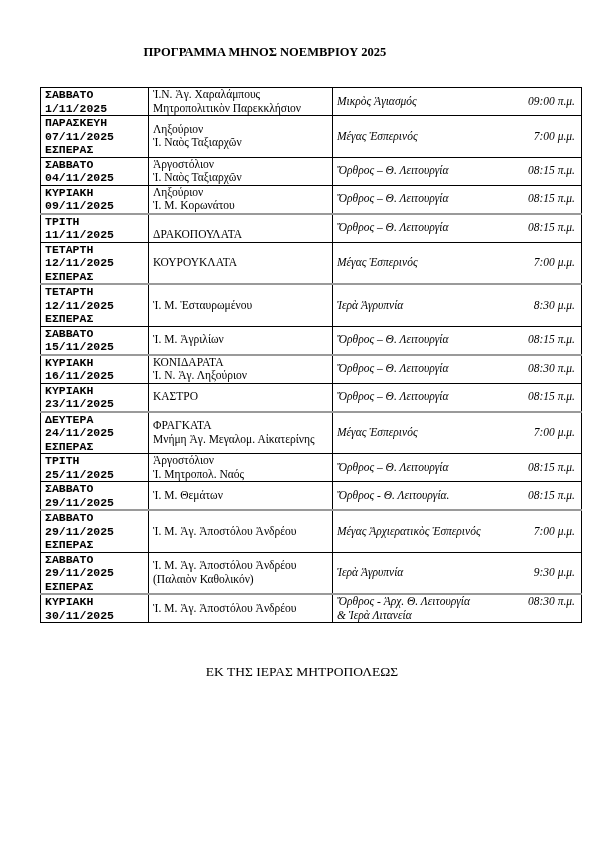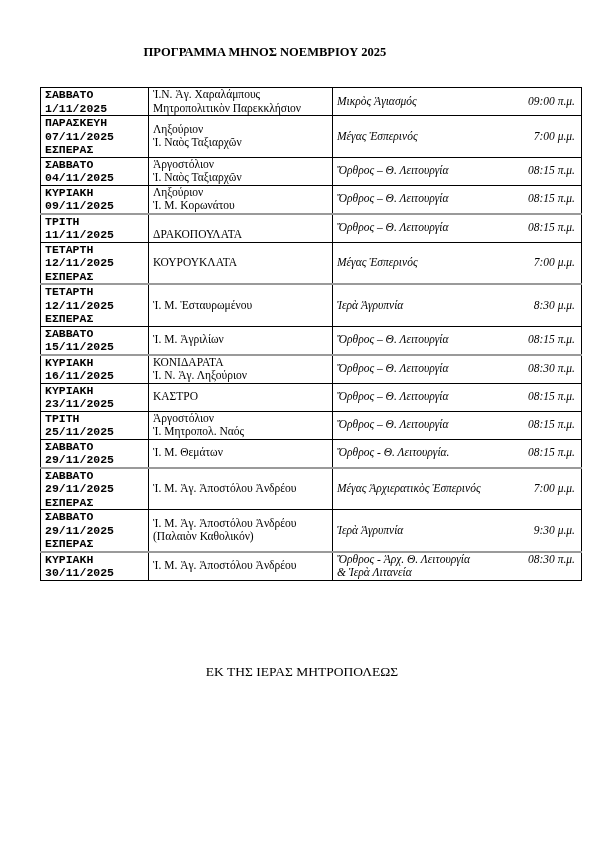--- a/index.html
+++ b/index.html
@@ -219,20 +219,39 @@
         </td>
         <td class="service">
           <div class="service-wrap">
             <div class="service-name">
               <span class="line">Ὄρθρος – Θ. Λειτουργία</span>
             </div>
             <span class="service-time">08:15 π.μ.</span>
           </div>
         </td>
       </tr>
+      <tr class="gray-top">
+        <td class="date">
+          <span class="line">ΔΕΥΤΕΡΑ</span>
+          <span class="line">24/11/2025</span>
+          <span class="line">ΕΣΠΕΡΑΣ</span>
+        </td>
+        <td class="place">
+          <span class="line">ΦΡΑΓΚΑΤΑ</span>
+          <span class="line">Μνήμη Ἁγ. Μεγαλομ. Αἰκατερίνης</span>
+        </td>
+        <td class="service">
+          <div class="service-wrap">
+            <div class="service-name">
+              <span class="line">Μέγας Ἑσπερινός</span>
+            </div>
+            <span class="service-time">7:00 μ.μ.</span>
+          </div>
+        </td>
+      </tr>
       <tr>
         <td class="date">
           <span class="line">ΤΡΙΤΗ</span>
           <span class="line">25/11/2025</span>
         </td>
         <td class="place">
           <span class="line">Ἀργοστόλιον</span>
           <span class="line">Ἱ. Μητροπολ. Ναός</span>
         </td>
         <td class="service">

